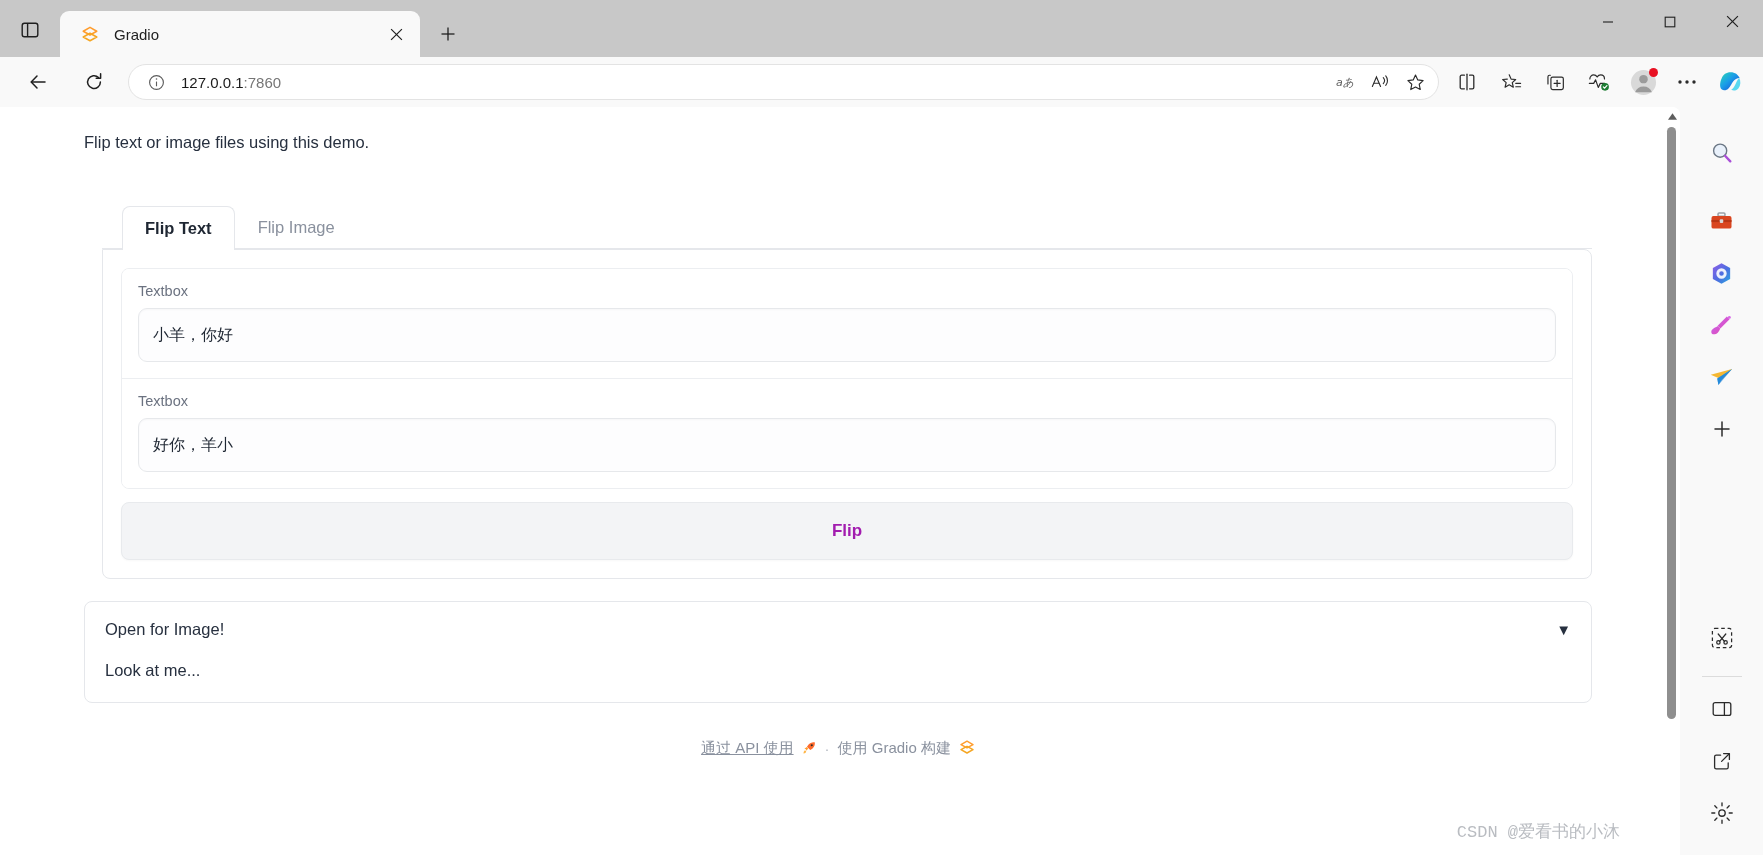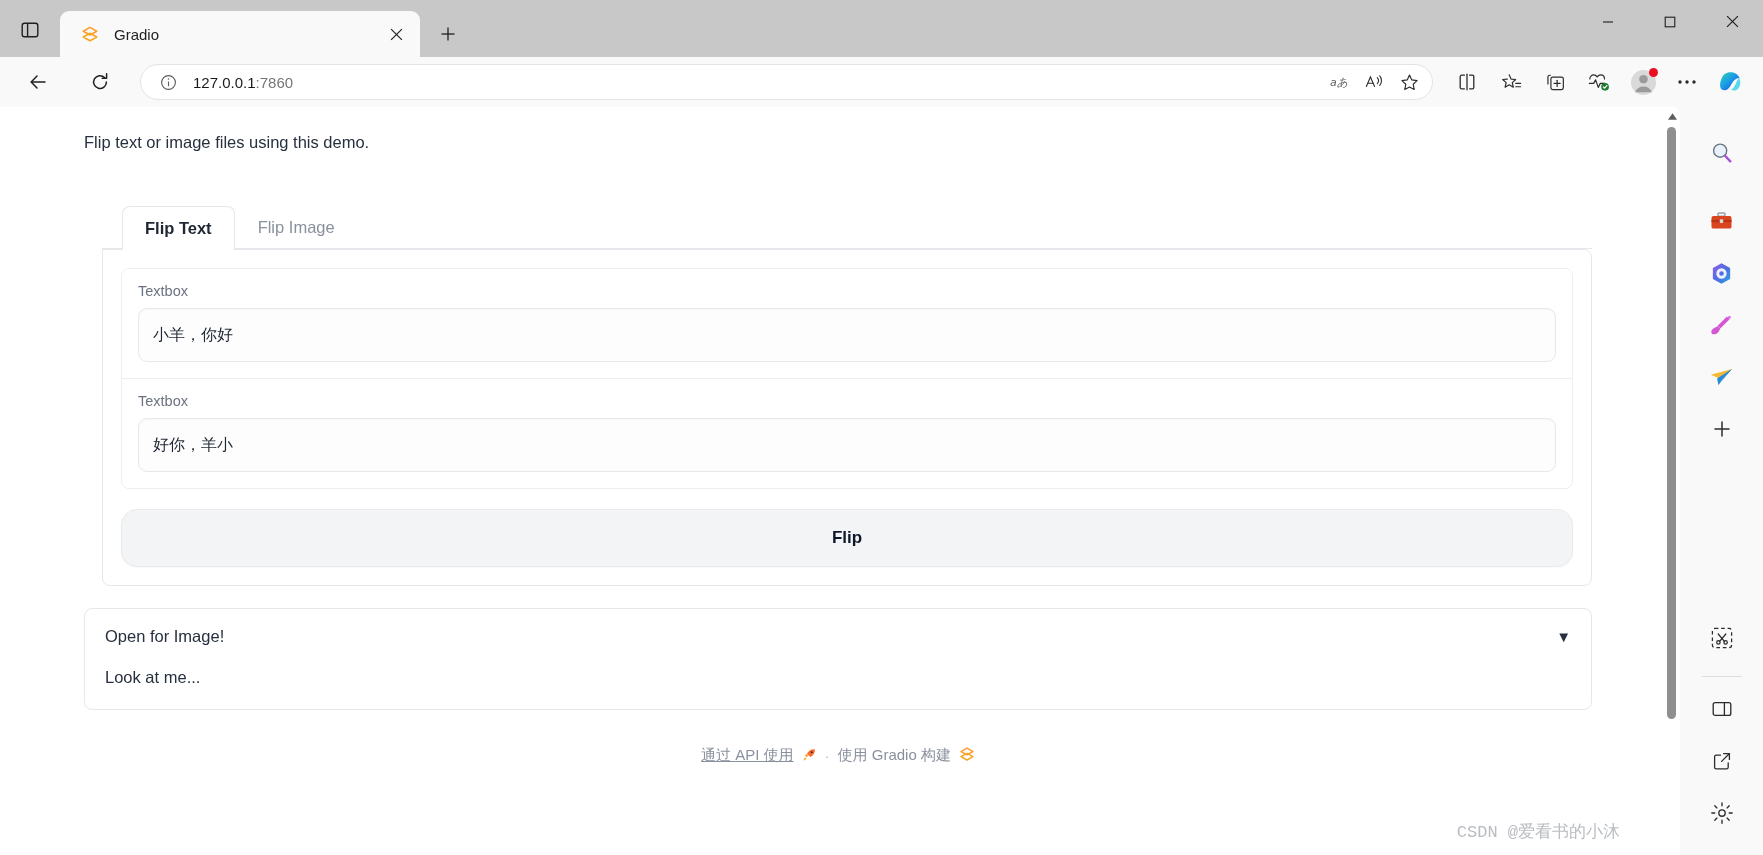--- a/index.html
+++ b/index.html
@@ -47,21 +47,21 @@
   }
 
   .win-controls { display: flex; height: 57px; flex: 0 0 auto; }
   .win-btn {
     width: 62px; height: 43px; display: flex; align-items: center; justify-content: center;
     cursor: pointer;
   }
 
   .toolbar {
     height: 50px; background: #f9f9f9; display: flex; align-items: center;
-    padding: 0 10px; flex: 0 0 auto; gap: 6px;
+    padding: 0 10px; flex: 0 0 auto; gap: 0;
   }
   .nav-btn {
     width: 40px; height: 36px; border-radius: 6px; margin: 0 8px;
     display: flex; align-items: center; justify-content: center; cursor: pointer;
   }
 
   .omnibox {
     flex: 1 1 auto; height: 36px; background: #ffffff;
     border-radius: 18px; display: flex; align-items: center;
     padding: 0 6px 0 14px; margin: 0 6px; min-width: 0;
@@ -145,23 +145,23 @@
   .gr-field + .gr-field { border-top: 1px solid #eceef1; }
   .gr-label { font-size: 14.5px; color: #6b7280; margin-bottom: 9px; }
   .gr-input {
     width: 100%; height: 54px; border: 1px solid #e6e8eb; border-radius: 9px;
     background: #fdfdfe; font-size: 16px; color: #1f2733;
     padding: 0 14px; font-family: "Liberation Sans","DejaVu Sans",sans-serif;
     outline: none; box-shadow: inset 0 1px 2px rgba(0,0,0,.03);
   }
 
   .gr-flip-btn {
-    margin-top: 20px; width: 100%; height: 58px;
-    background: #f3f4f6; border: 1px solid #e8eaed; border-radius: 16px;
-    font-size: 17px; font-weight: 600; color: #0f172a; cursor: pointer;
+    margin-top: 13px; width: 100%; height: 58px;
+    background: #f3f4f6; border: 1px solid #e8eaed; border-radius: 8px;
+    font-size: 17px; font-weight: 600; color: #a21caf; cursor: pointer;
     font-family: "Liberation Sans","DejaVu Sans",sans-serif;
     box-shadow: 0 1px 2px rgba(0,0,0,.03);
   }
 
   .gr-accordion {
     margin: 22px 0 0 0; border: 1px solid #e5e7eb; border-radius: 8px;
     padding: 18px 20px 22px 20px; background: #fff;
   }
   .gr-acc-head {
     display: flex; align-items: center; justify-content: space-between; cursor: pointer;

